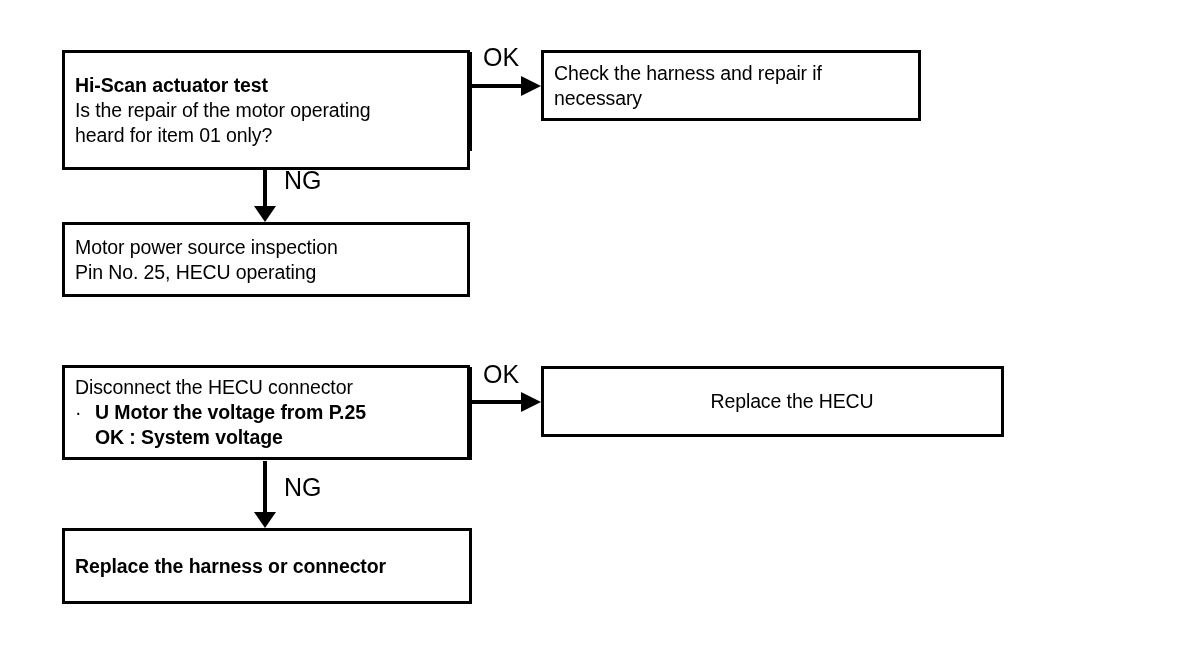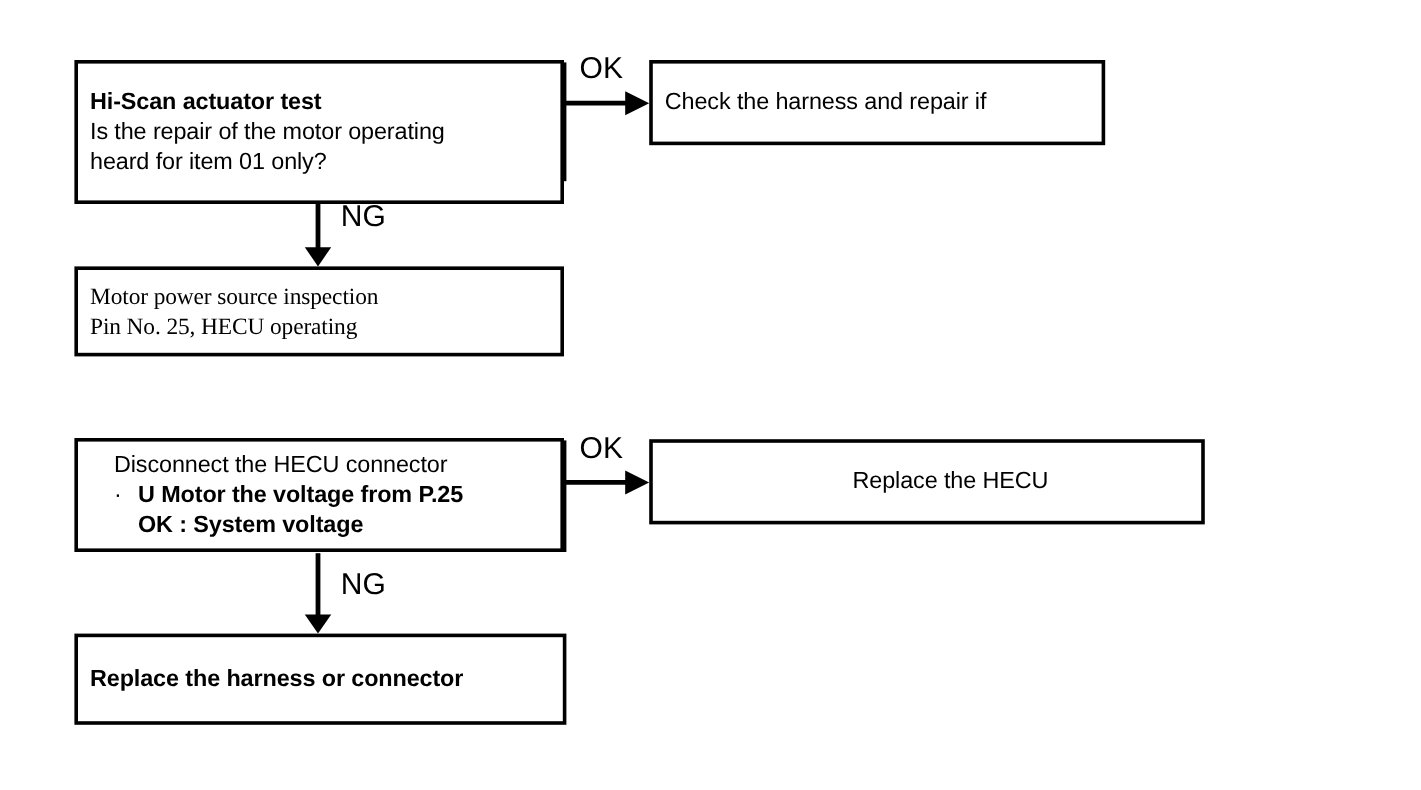--- a/index.html
+++ b/index.html
@@ -105,31 +105,32 @@
     <div class="lines">
       <div class="line bold">Hi-Scan actuator test</div>
       <div class="line">Is the repair of the motor operating</div>
       <div class="line">heard for item 01 only?</div>
     </div>
   </div>
 
   <div class="node" style="left:541px; top:50px; width:380px; height:71px;">
     <div class="lines">
       <div class="line">Check the harness and repair if</div>
+      <div class="line">necessary</div>
     </div>
   </div>
 
-  <div class="node" style="left:62px; top:222px; width:408px; height:75px;font-family:Liberation Serif, serif;">
+  <div class="node" style="left:62px; top:222px; width:408px; height:75px;">
     <div class="lines">
       <div class="line">Motor power source inspection</div>
       <div class="line">Pin No. 25, HECU operating</div>
     </div>
   </div>
 
-  <div class="node" style="left:62px; top:365px; width:408px; height:95px;padding-left:20px;">
+  <div class="node" style="left:62px; top:365px; width:408px; height:95px;">
     <div class="lines">
       <div class="line">Disconnect the HECU connector</div>
       <div class="bullet-row">
         <span class="bullet-dot">·</span>
         <span class="line bold">U Motor the voltage from P.25</span>
       </div>
       <div class="bullet-row">
         <span class="bullet-dot"></span>
         <span class="line bold">OK : System voltage</span>
       </div>

